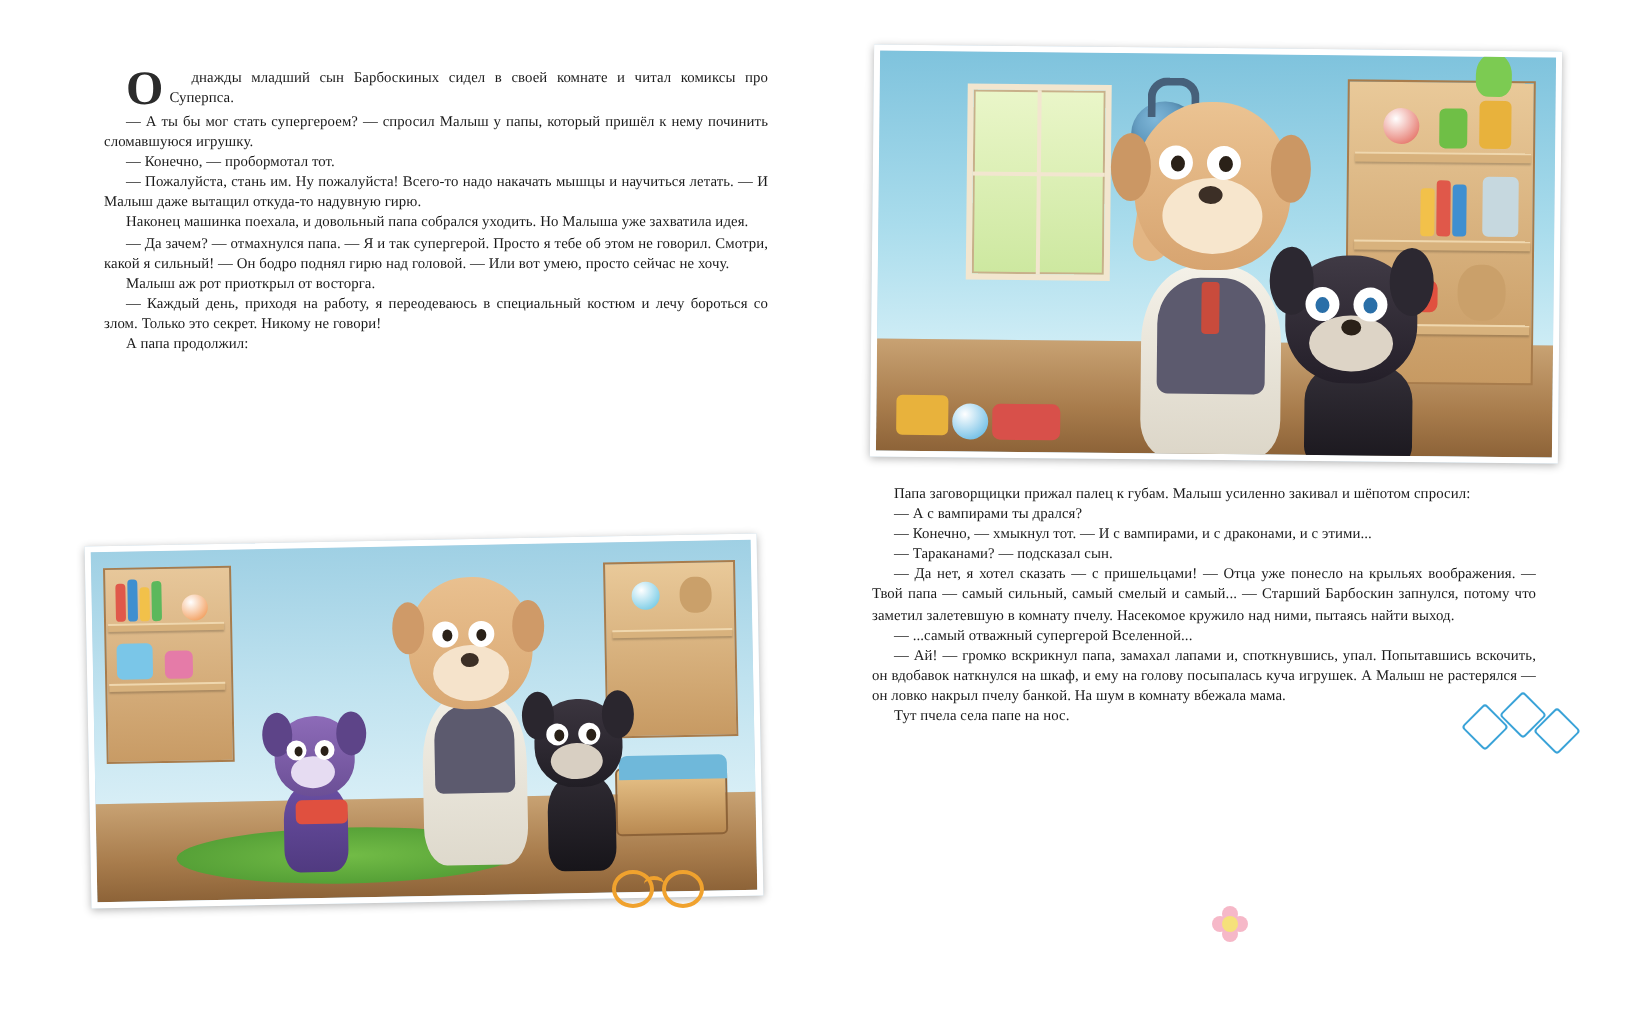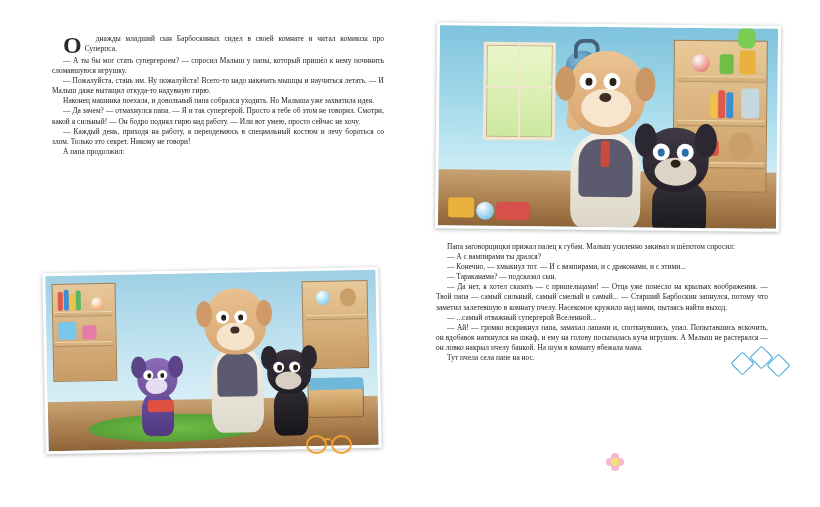--- a/index.html
+++ b/index.html
@@ -252,23 +252,25 @@
 <div class="spread">
 
   <div class="page page-left">
 
     <div class="text-block">
       <p class="dropcap-para">
         <span class="dropcap">О</span>
         <span>днажды младший сын Барбоскиных сидел в своей комнате и читал комиксы про Суперпса.</span>
       </p>
       <p>— А ты бы мог стать супергероем? — спросил Малыш у папы, который пришёл к нему починить сломавшуюся игрушку.</p>
+      <p>— Конечно, — пробормотал тот.</p>
       <p>— Пожалуйста, стань им. Ну пожалуйста! Всего-то надо накачать мышцы и научиться летать. — И Малыш даже вытащил откуда-то надувную гирю.</p>
       <p>Наконец машинка поехала, и довольный папа собрался уходить. Но Малыша уже захватила идея.</p>
-      <p>— Да зачем? — отмахнулся папа. — Я и так супергерой. Просто я тебе об этом не говорил. Смотри, какой я сильный! — Он бодро поднял гирю над работу. — Или вот умею, просто сейчас не хочу.</p>
+      <p>— Да зачем? — отмахнулся папа. — Я и так супергерой. Просто я тебе об этом не говорил. Смотри, какой я сильный! — Он бодро поднял гирю над головой. — Или вот умею, просто сейчас не хочу.</p>
+      <p>Малыш аж рот приоткрыл от восторга.</p>
       <p>— Каждый день, приходя на работу, я переодеваюсь в специальный костюм и лечу бороться со злом. Только это секрет. Никому не говори!</p>
       <p>А папа продолжил:</p>
     </div>
 
     <div class="illus illus-left">
       <div class="room">
         <div class="wall"></div>
         <div class="floor"></div>
         <div class="rug"></div>
 

